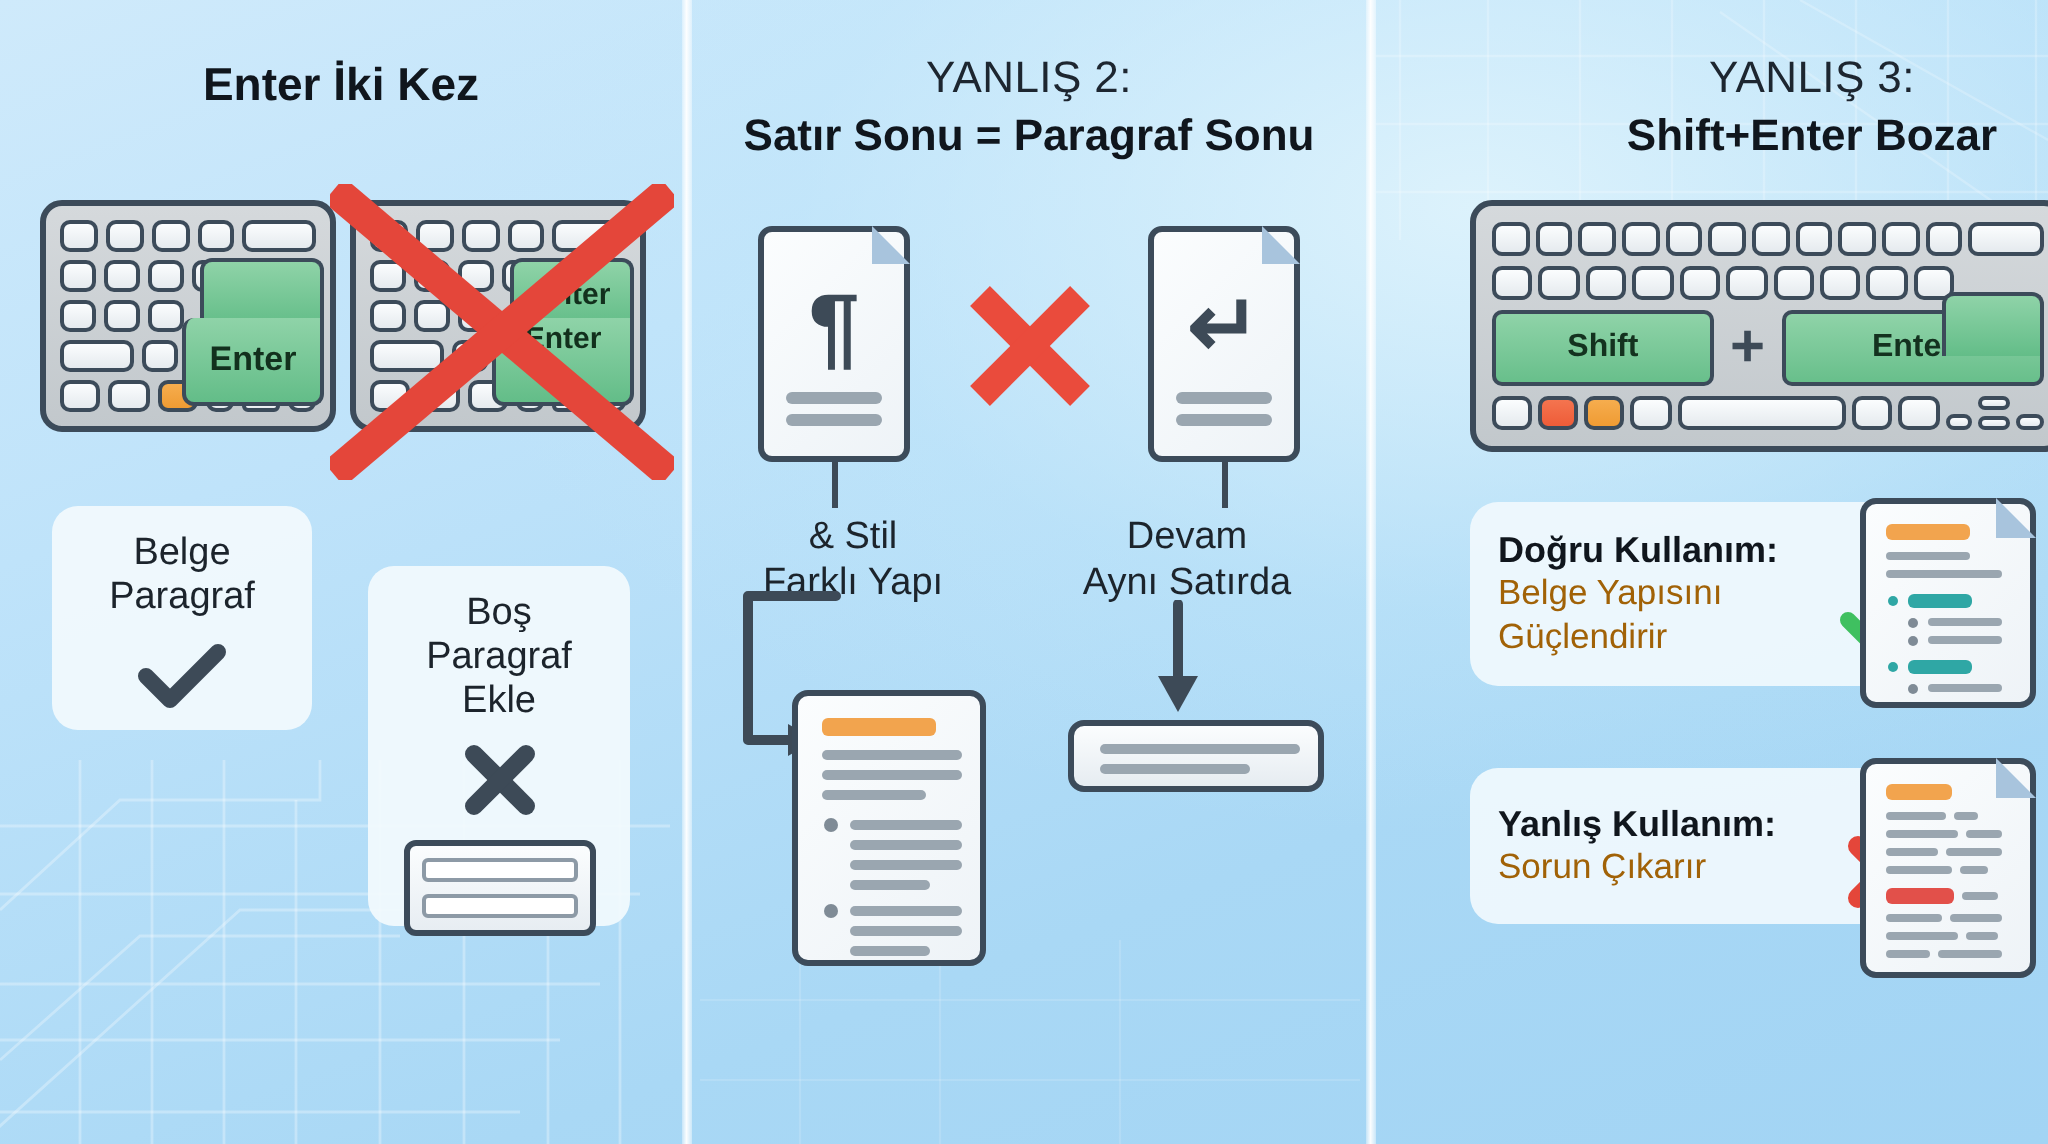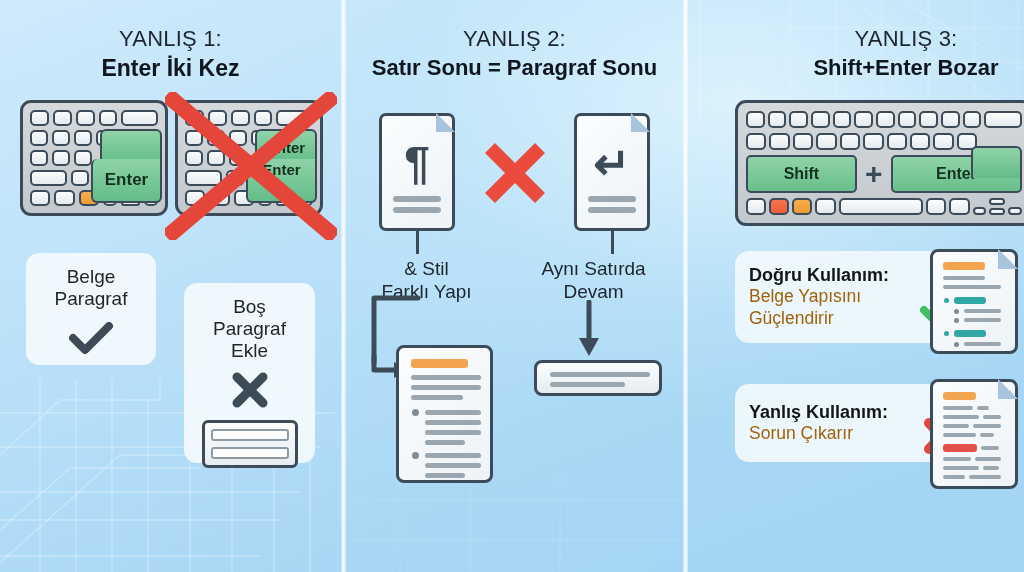--- a/index.html
+++ b/index.html
@@ -175,21 +175,20 @@
         <path d="M350 540 H680"></path>
       <path d="M400 470 V572"></path>
         <path d="M470 470 V572"></path>
         <path d="M560 470 V572"></path>
     </g>
   </svg>
 
   <div class="panel" id="panel-1">
 
     <div class="hdr">
-      <div class="kicker">YANLIŞ 1:</div>
       <div class="headline">Enter İki Kez</div>
     </div>
 
     <div style="position:absolute; left:20px; top:100px;">
       <div class="kb kb-small">
         <div class="kb-row">
             <div class="key"></div>
             <div class="key"></div>
             <div class="key"></div>
             <div class="key"></div>
@@ -347,22 +346,22 @@
       <div class="bar" style="position:absolute; left:11px; right:11px; bottom:26px; height:6px;"></div>
       <div class="bar" style="position:absolute; left:11px; right:11px; bottom:15px; height:6px;"></div>
     </div>
     <div style="position:absolute; left:265px; top:231px; width:3px; height:23px; background:#3d4a57;"></div>
 
     <div style="position:absolute; left:8px; top:258px; width:145px;">
       <div class="label-txt">&amp; Stil</div>
       <div class="label-txt">Farklı Yapı</div>
     </div>
     <div style="position:absolute; left:175px; top:258px; width:145px;">
+      <div class="label-txt">Devam</div>
       <div class="label-txt">Aynı Satırda</div>
-      <div class="label-txt">Devam</div>
     </div>
 
     <svg style="position:absolute; left:14px; top:292px;" width="66" height="90" viewBox="0 0 66 90">
       <path d="M58 6 H14 V70" fill="none" stroke="#3d4a57" stroke-width="5" stroke-linecap="round" stroke-linejoin="round"></path>
       <path d="M14 64 L14 78 M14 78 L38 78" fill="none" stroke="#3d4a57" stroke-width="5" stroke-linecap="round" stroke-linejoin="round"></path>
       <path d="M34 70 L48 78 L34 86 Z" fill="#3d4a57"></path>
     </svg>
 
     <svg style="position:absolute; left:228px; top:300px;" width="30" height="62" viewBox="0 0 30 62">
       <line x1="15" y1="2" x2="15" y2="42" stroke="#3d4a57" stroke-width="5" stroke-linecap="round"></line>

